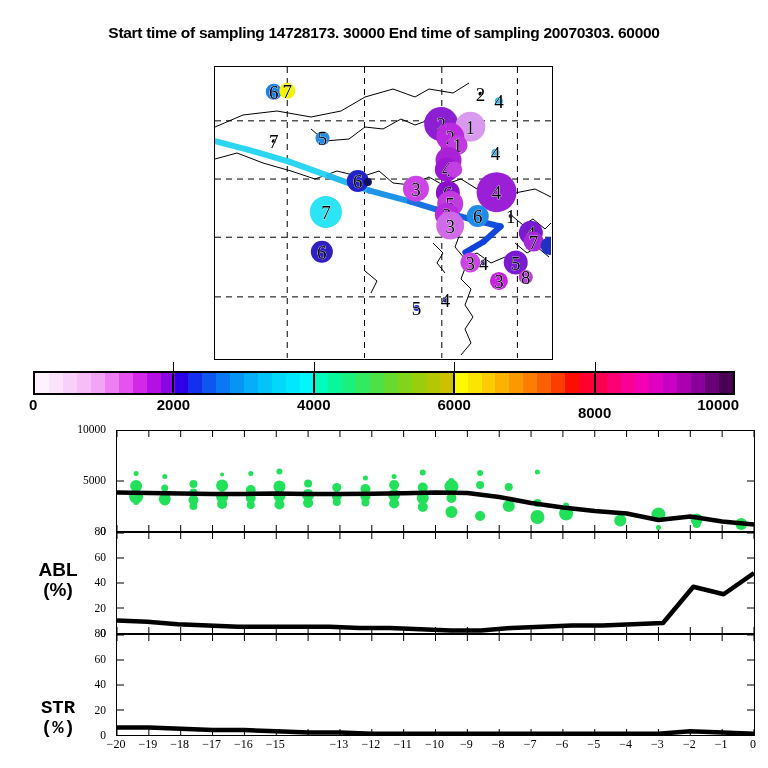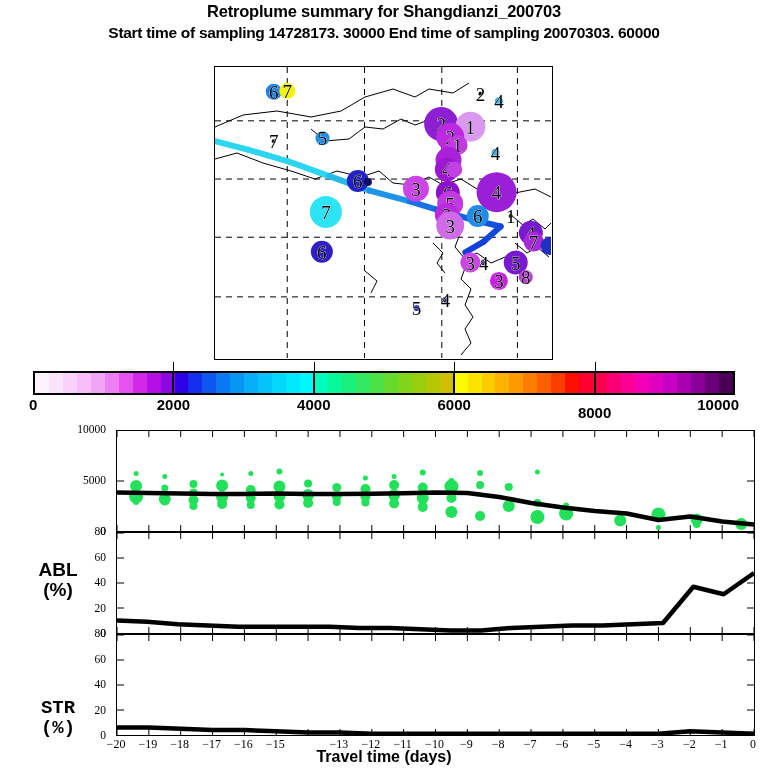--- a/index.html
+++ b/index.html
@@ -25,21 +25,20 @@
   .rowlabel{position:absolute;font-weight:bold;font-size:19px;text-align:center;line-height:1.05;}
   .ytick{position:absolute;text-align:right;font-size:11.5px;font-family:"Liberation Serif",serif;width:44px;}
   .xtick{position:absolute;font-size:12px;font-family:"Liberation Serif",serif;text-align:center;width:34px;}
   #xaxistitle{position:absolute;top:748px;width:100%;text-align:center;font-weight:bold;font-size:16px;}
 </style>
 </head>
 <body>
 
 <div class="fig">
 
-  <div class="tline" id="title1">Retroplume summary for Shangdianzi_200703</div>
   <div class="tline" id="title2">Start time of sampling 14728173. 30000     End time of sampling 20070303. 60000</div>
 
   <div id="mapbox">
     <svg id="mapsvg" width="336" height="291">
         <line x1="0" y1="53.835" x2="336" y2="53.835" stroke="#000" stroke-width="1" stroke-dasharray="6,5"></line>
         <line x1="0" y1="112.035" x2="336" y2="112.035" stroke="#000" stroke-width="1" stroke-dasharray="6,5"></line>
         <line x1="0" y1="170.23499999999999" x2="336" y2="170.23499999999999" stroke="#000" stroke-width="1" stroke-dasharray="6,5"></line>
         <line x1="0" y1="229.89000000000001" x2="336" y2="229.89000000000001" stroke="#000" stroke-width="1" stroke-dasharray="6,5"></line>
         <line x1="72.24" y1="0" x2="72.24" y2="291" stroke="#000" stroke-width="1" stroke-dasharray="6,5"></line>
         <line x1="149.52" y1="0" x2="149.52" y2="291" stroke="#000" stroke-width="1" stroke-dasharray="6,5"></line>
@@ -465,19 +464,18 @@
       <div class="xtick" style="left: 481.2px; top: 737px;">−8</div>
       <div class="xtick" style="left: 513.05px; top: 737px;">−7</div>
       <div class="xtick" style="left: 544.9px; top: 737px;">−6</div>
       <div class="xtick" style="left: 576.75px; top: 737px;">−5</div>
       <div class="xtick" style="left: 608.6px; top: 737px;">−4</div>
       <div class="xtick" style="left: 640.45px; top: 737px;">−3</div>
       <div class="xtick" style="left: 672.3px; top: 737px;">−2</div>
       <div class="xtick" style="left: 704.15px; top: 737px;">−1</div>
       <div class="xtick" style="left: 736px; top: 737px;">0</div>
     </div>
-  <div id="xaxistitle">Travel time (days)</div>
 
 <div class="cbsep" style="left: 172.4px;"></div>
     <div class="cbsep" style="left: 312.8px;"></div>
     <div class="cbsep" style="left: 453.2px;"></div>
     <div class="cbsep" style="left: 593.6px;"></div>
   </div>
 
 </body></html>

